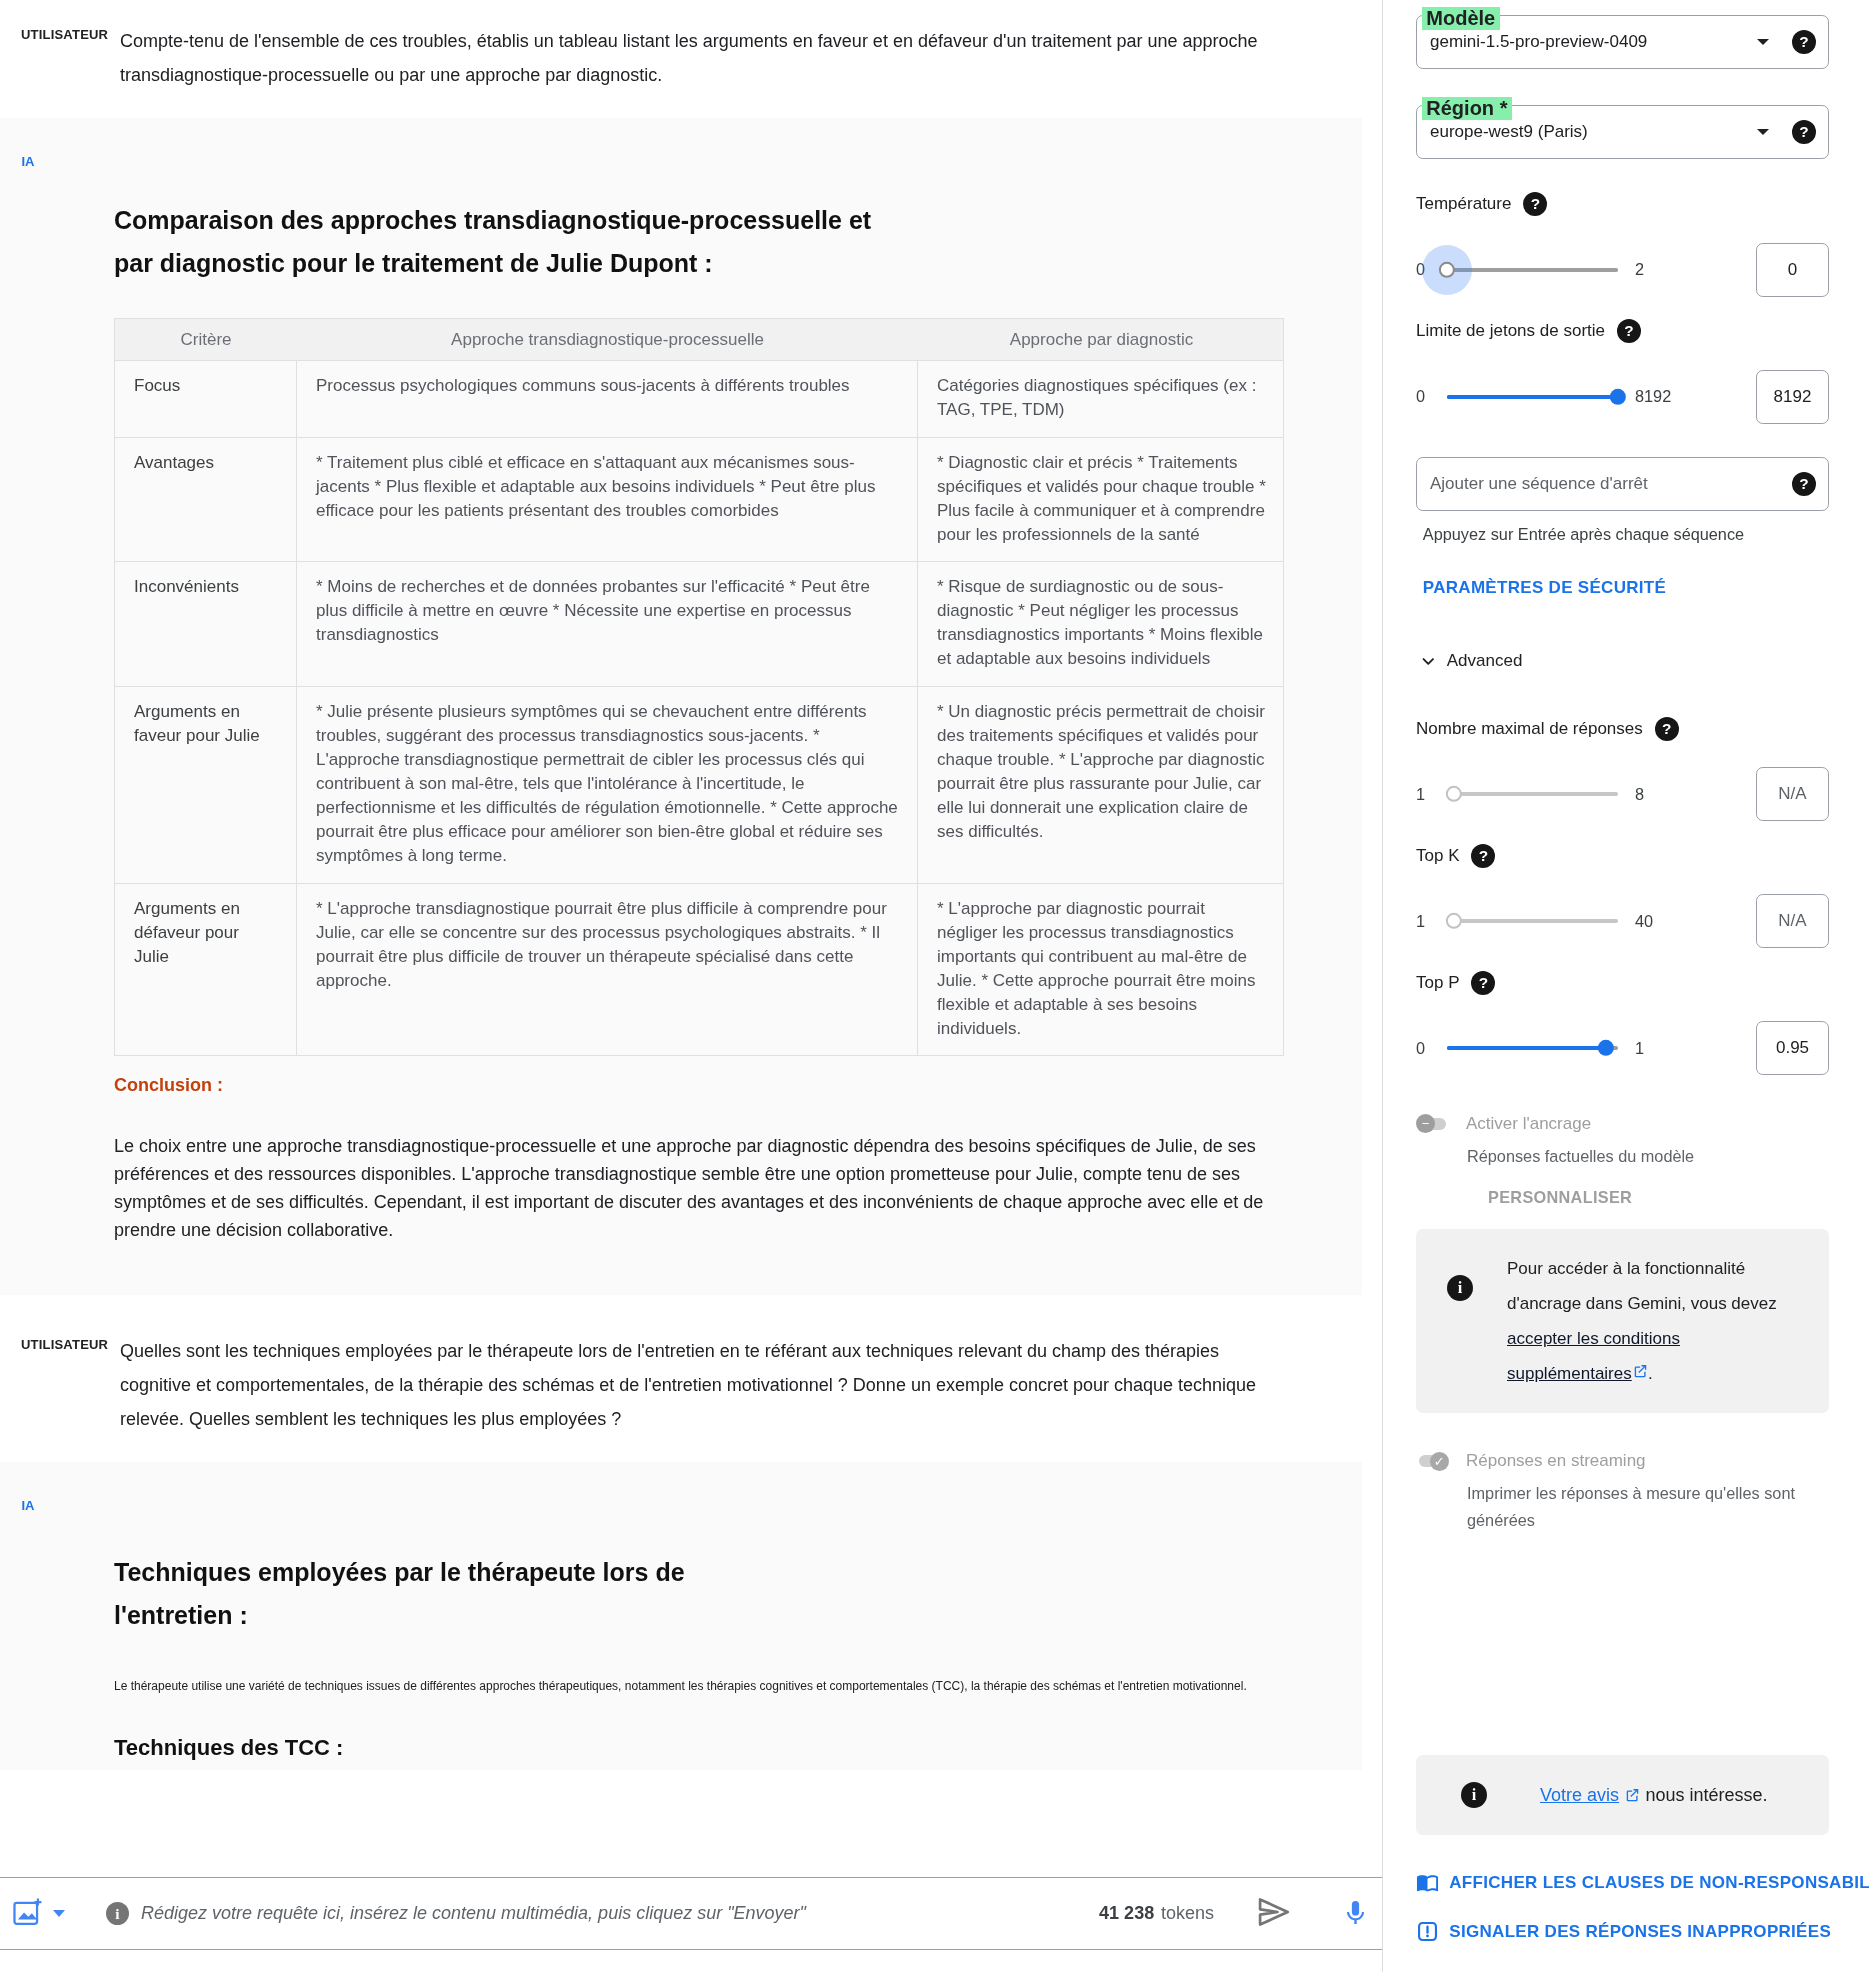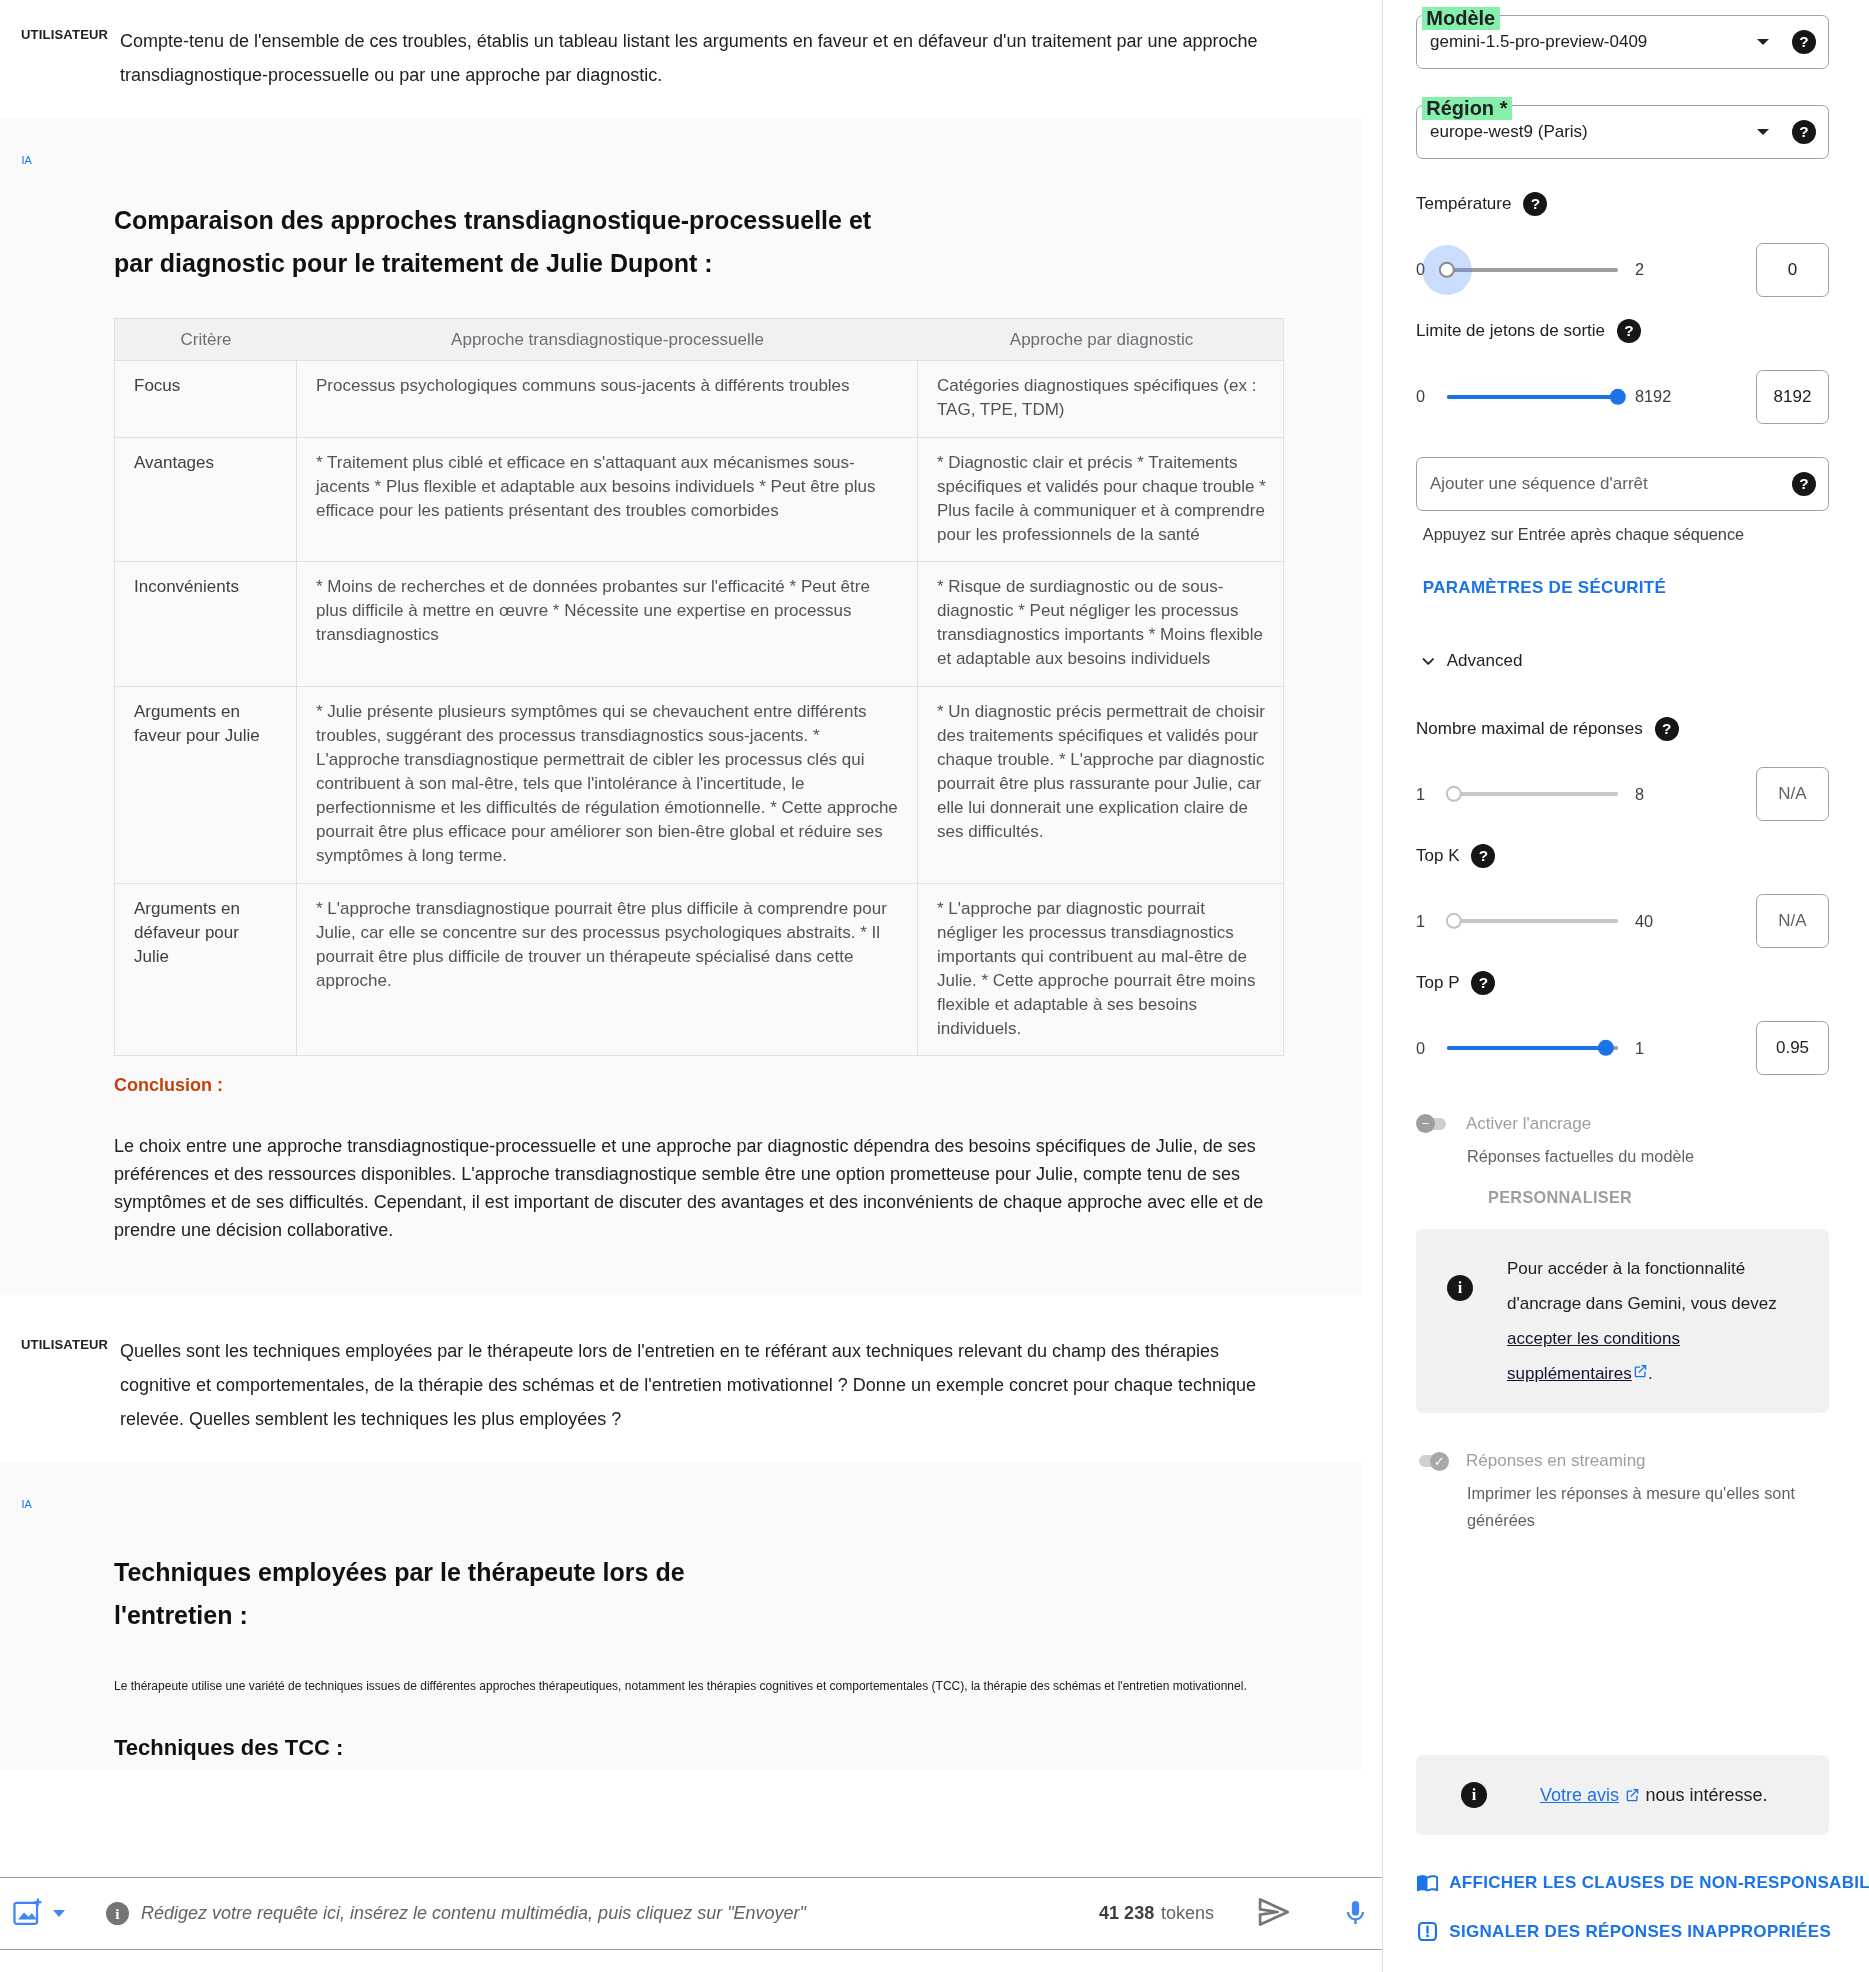--- a/index.html
+++ b/index.html
@@ -9,21 +9,21 @@
   
   .chat { position:relative; width:1382px; height:100%; overflow:hidden; background:#fff; }
 
   .user-msg { position:relative; padding:24px 103px 26px 120px; }
   .user-msg .role { position:absolute; left:21px; top:26.5px; font-size:13px; font-weight:700; letter-spacing:0.2px; color:#202124; }
   .user-msg .txt { font-size:18px; line-height:34px; color:#202124; max-width:1169px; }
   .user-msg.second { padding-top:39px; }
   .user-msg.second .role { top:42px; }
 
   .ai-block { position:relative; background:#fafafa; margin-right:20.5px; padding:81px 86px 51px 114px; }
-  .ai-block .role { position:absolute; left:21.4px; top:36px; font-size:11px; font-weight:400; color:#1a73e8; }
+  .ai-block .role { position:absolute; left:21.4px; top:36px; font-size:13px; font-weight:700; color:#1a73e8; }
   .ai-title { font-size:25px; font-weight:700; line-height:43px; color:#111; max-width:796px; margin-bottom:33px; }
   .ai-title.narrow { max-width:634px; margin-bottom:34px; }
 
   .cmp-table { width:1170px; border:0.9px solid #e0e0e0; border-bottom:none; font-size:17px; line-height:24px; color:#50545a; }
   .t-row { display:grid; grid-template-columns:182px 621px 367px; border-bottom:0.9px solid #e0e0e0; }
   .t-row > div { padding:13px 19px 14.6px 19px; border-right:0.9px solid #e0e0e0; }
   .t-row > div:last-child { border-right:none; }
   .t-head { background:#f1f1f1; }
   .t-head > div { text-align:center; color:#6b6f75; padding:8.6px 6.8px; border-right:none; }
   .t-label { color:#3c4043; }

